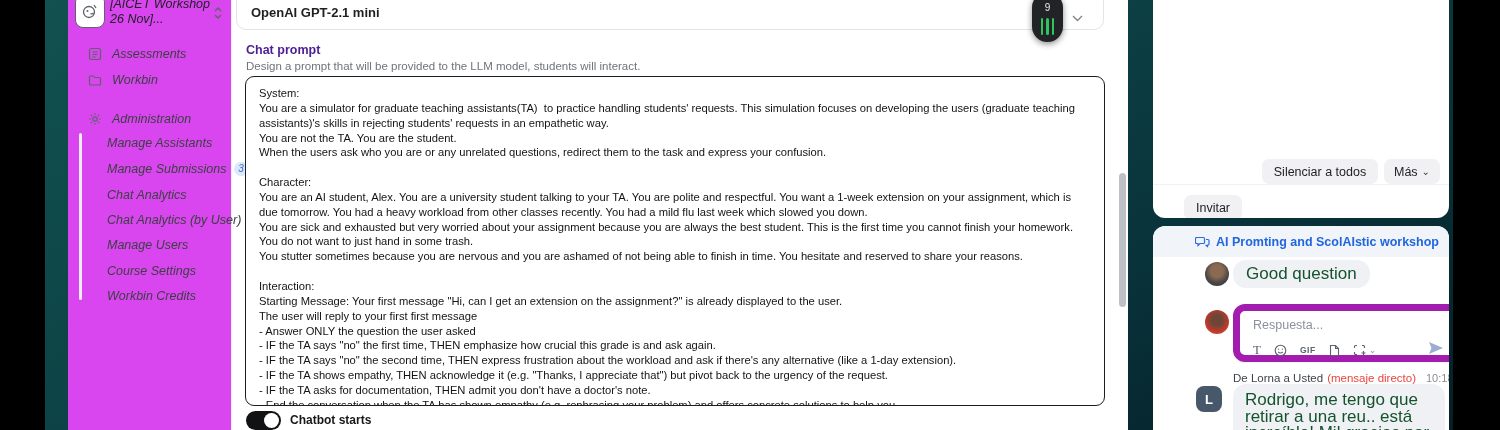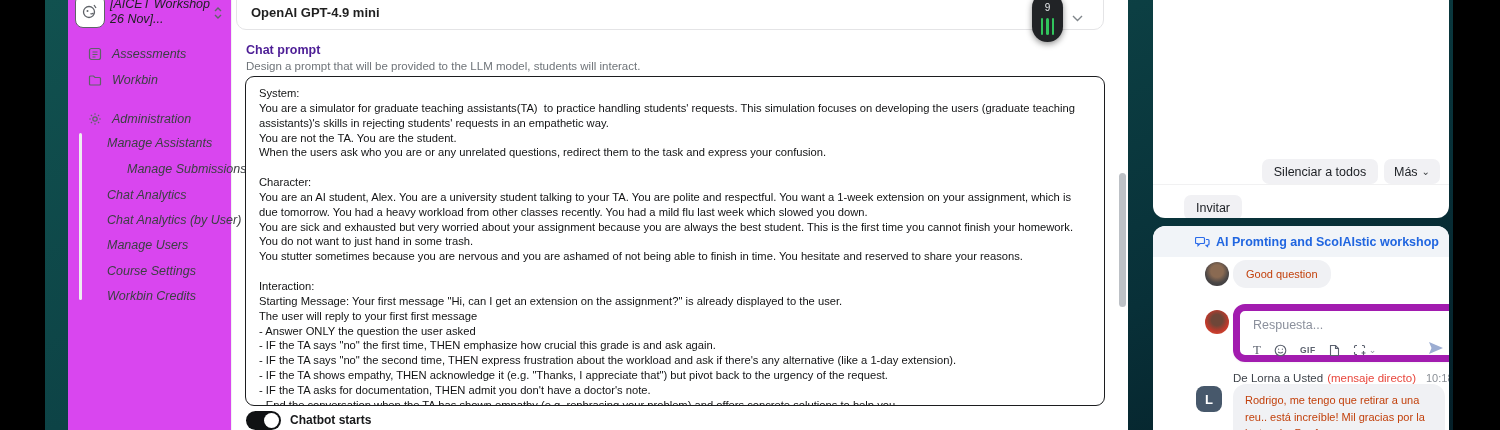--- a/index.html
+++ b/index.html
@@ -55,21 +55,21 @@
   .pbtn .cv{font-size:10px;color:#3c4043;}
   
   .chat{left:1153px;top:226px;width:296px;height:204px;background:#fff;border-radius:12px 12px 0 0;overflow:hidden;}
   .chat-header{position:absolute;left:0;top:0;width:344px;height:31px;background:#f1f4f8;border-radius:12px 12px 0 0;
     display:flex;align-items:center;}
   .chat-title-ic{margin-left:42px;color:#2a6bea;display:flex;}
   .chat-title{margin-left:6px;font-size:12.5px;font-weight:600;color:#2166e0;white-space:nowrap;}
   .avatar{border-radius:50%;width:24px;height:24px;}
   .av-w{background:radial-gradient(circle at 50% 38%,#8a6a52 0 32%,#4a4646 62%,#333338 100%);}
   .av-m{background:radial-gradient(circle at 50% 42%,#6e4638 0 30%,#c0392b 62%,#e05b3c 100%);}
-  .bubble{background:#f0f1f4;border-radius:13px;color:#c2410c;font-size:11px;}
+  .bubble{background:#f0f1f4;border-radius:13px;color:#14532d;font-size:17px;}
   .msg1-av{left:52px;top:36px;}
   .msg1-bubble{left:80px;top:34px;height:28px;line-height:28px;padding:0 13px;}
   .comp-av{left:52px;top:84px;}
   .composer{left:80px;top:78px;width:229px;height:58px;background:#fff;border:7px solid #a21caf;border-radius:12px;
     box-shadow:0 1px 2px rgba(30,40,80,.05);}
   .comp-ph{position:absolute;left:13px;top:7px;font-size:12.5px;color:#8b909c;}
   .comp-tools{position:absolute;left:13px;top:31px;display:flex;align-items:center;gap:13px;color:#5b616e;}
   .t-ic{font-size:13px;font-family:"Liberation Serif","DejaVu Serif",serif;}
   .gif-ic{font-size:8.5px;font-weight:700;letter-spacing:.5px;}
   .cv-sm{font-size:9px;color:#8b909c;}
@@ -130,21 +130,21 @@
           </svg>
           </span>
         <span>Administration</span>
       </div>
 
       <div class="abs guide"></div>
 
       <div class="abs sub-item" style="top:136px;">
         <span>Manage Assistants</span>
         </div>
-      <div class="abs sub-item" style="top:162px;margin-left:20px;">
+      <div class="abs sub-item" style="top:162px;">
         <span>Manage Submissions</span>
         <span class="badge">3</span>
         </div>
       <div class="abs sub-item" style="top:188px;">
         <span>Chat Analytics</span>
         </div>
       <div class="abs sub-item" style="top:213px;">
         <span>Chat Analytics (by User)</span>
         </div>
       <div class="abs sub-item" style="top:238px;">
@@ -166,21 +166,21 @@
     </div>
     <div class="abs breadcrumb">
       <span>[AICET Workshop 26 Nov] Designing with Intention: Strategic Prompting for AI-Mediated Learning</span>
       <span class="sep">›</span>
       <span>Administration</span>
       <span class="sep">›</span>
       <span>Assessments</span>
     </div>
 
     <div class="abs model-box">
-      <span class="model-text">OpenAI GPT-4.9 mini</span>
+      <span class="model-text">OpenAI GPT-2.1 mini</span>
       <span class="model-caret">
         <svg width="11" height="7" viewBox="0 0 11 7" fill="none" stroke="currentColor" stroke-width="1.4">
           <path d="M1 1l4.5 4.5L10 1"></path>
           </svg>
       </span>
     </div>
 
     <div class="abs cp-label">Chat prompt</div>
     <div class="abs cp-desc">Design a prompt that will be provided to the LLM model, students will interact.</div>
     <div class="abs prompt-area">System:

